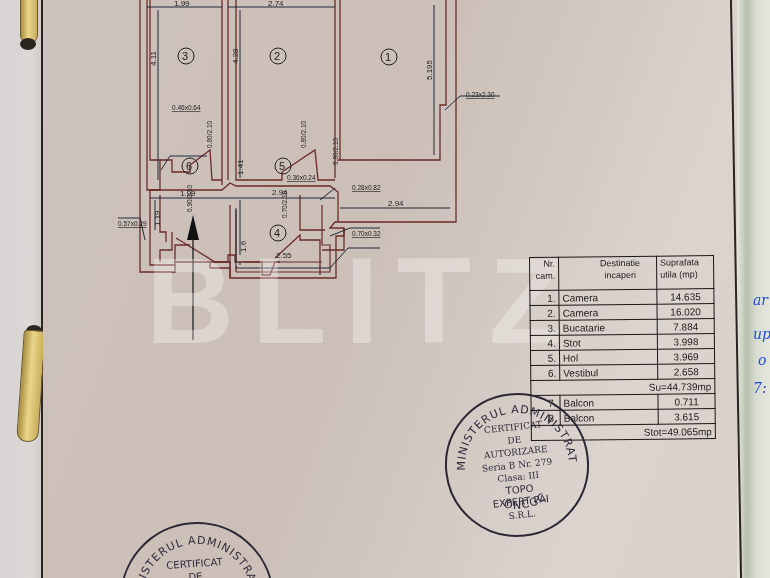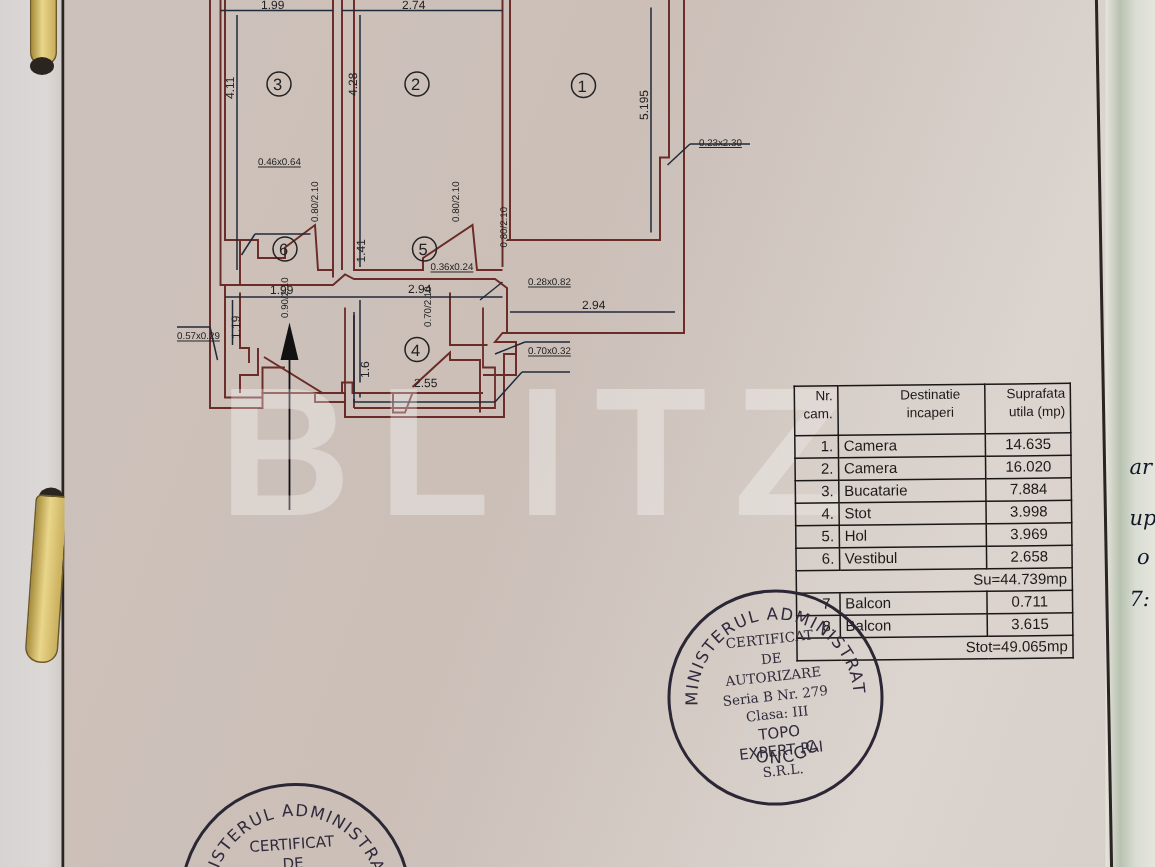--- a/index.html
+++ b/index.html
@@ -23,21 +23,21 @@
     .paper-right-edge {
       position: absolute; left: 735px; top: 0; width: 1.5px; height: 578px;
       background: #2a2422; transform: skewX(1deg);
     }
     .under-sheet {
       position: absolute; left: 737px; top: 0; width: 33px; height: 578px;
       background: linear-gradient(90deg, #e7e4dc 0%, #b8c2b0 30%, #d9ddd2 60%, #e6e5dd 100%);
     }
     .handwriting {
       position: absolute; font-family: "DejaVu Serif", serif; font-style: italic;
-      font-size: 14px; color: #0f172a; left: 753px; margin-top: 12px;
+      font-size: 14px; color: #1d4ed8; left: 753px;
     }
     .clip {
       position: absolute; background: linear-gradient(90deg, #a88d3d, #e9d68a 45%, #c9ae5c);
       border: 1px solid #6c5a2a; border-radius: 4px 4px 10px 10px;
     }
     .clip-hole {
       position: absolute; width: 16px; height: 12px; border-radius: 50%;
       background: #2b2520;
     }
     svg.plan { position: absolute; left: 0; top: 0; }
@@ -195,21 +195,21 @@
   <text class="dim-small" transform="translate(287,218) rotate(-90)">0.70/2.10</text>
 </svg>
 
 <div class="watermark">BLITZ</div>
 
 <table class="areas">
   <tbody>
       <tr class="hdr">
     <td class="num" style="text-align:right;"><span>Nr.</span><br><span>cam.</span></td>
     <td class="name" style="text-align:center;padding-left:28px;"><span>Destinatie</span><br><span>incaperi</span></td>
-    <td class="val" style="text-align:right;"><span>Suprafata</span><br><span>utila (mp)</span></td>
+    <td class="val" style="text-align:left;"><span>Suprafata</span><br><span>utila (mp)</span></td>
   </tr>
   <tr>
     <td class="num">1.</td>
     <td class="name">Camera</td>
     <td class="val">14.635</td>
   </tr>
   <tr>
     <td class="num">2.</td>
     <td class="name">Camera</td>
     <td class="val">16.020</td>

